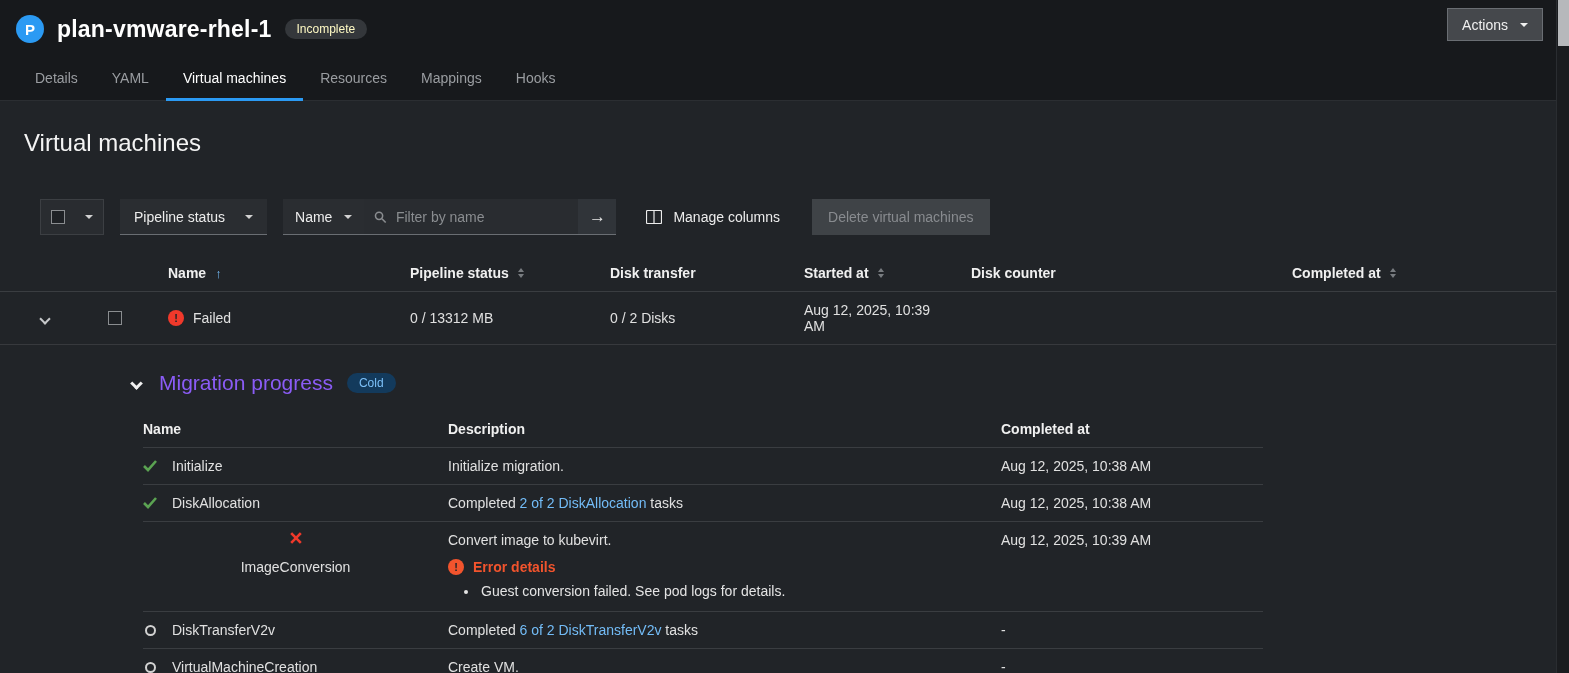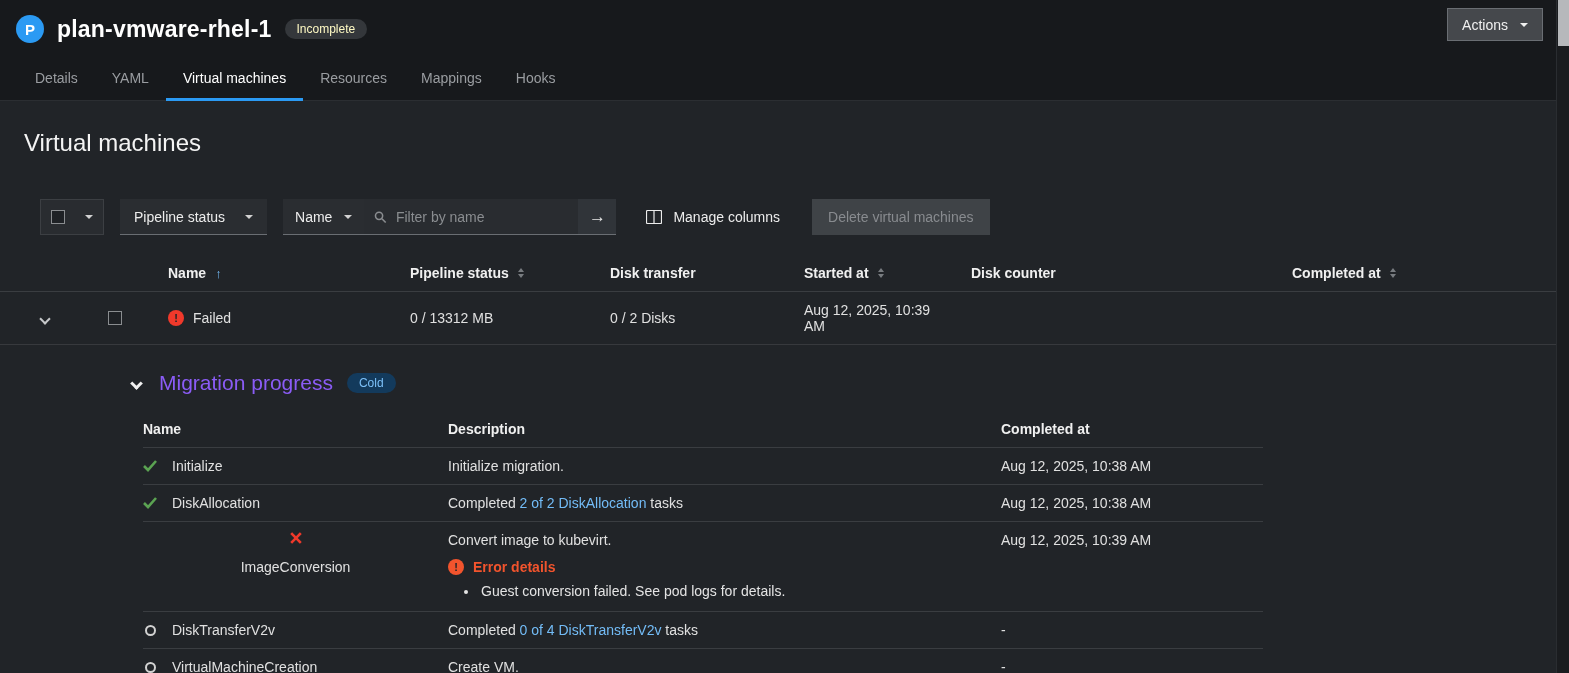--- a/index.html
+++ b/index.html
@@ -322,21 +322,21 @@
       </div>
 
       <div class="mp-grid mp-row">
         <div class="step-name">
           <span class="icon-box">
               <span class="pending-icon"></span>
             </span>
           <span>DiskTransferV2v</span>
         </div>
         <div>
-          <span>Completed </span><a class="inline-link">0 of 4 DiskTransferV2v</a><span> tasks</span>
+          <span>Completed </span><a class="inline-link">6 of 2 DiskTransferV2v</a><span> tasks</span>
         </div>
         <div>-</div>
       </div>
 
       <div class="mp-grid mp-row">
         <div class="step-name">
           <span class="icon-box">
               <span class="pending-icon"></span>
             </span>
           <span>VirtualMachineCreation</span>

